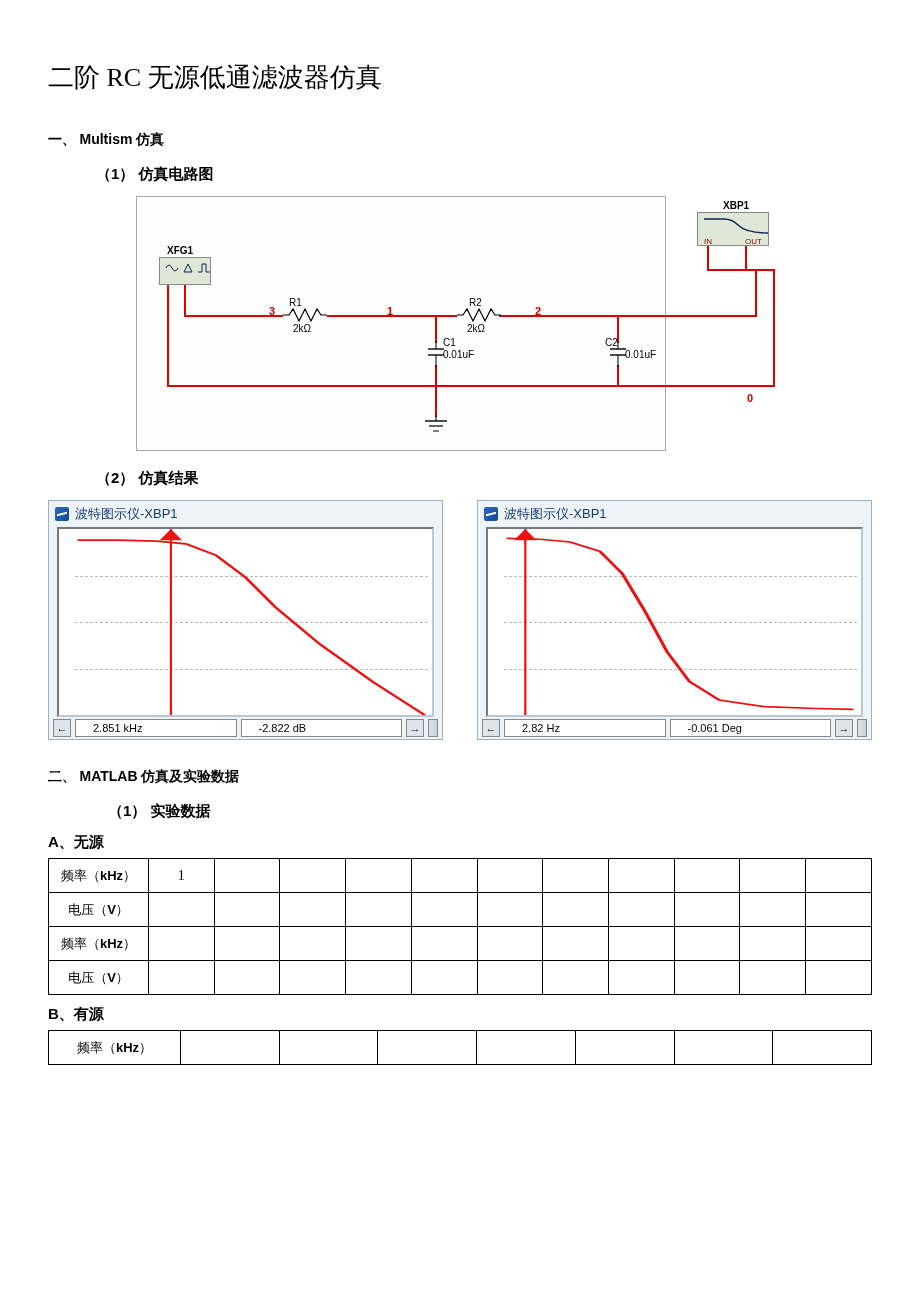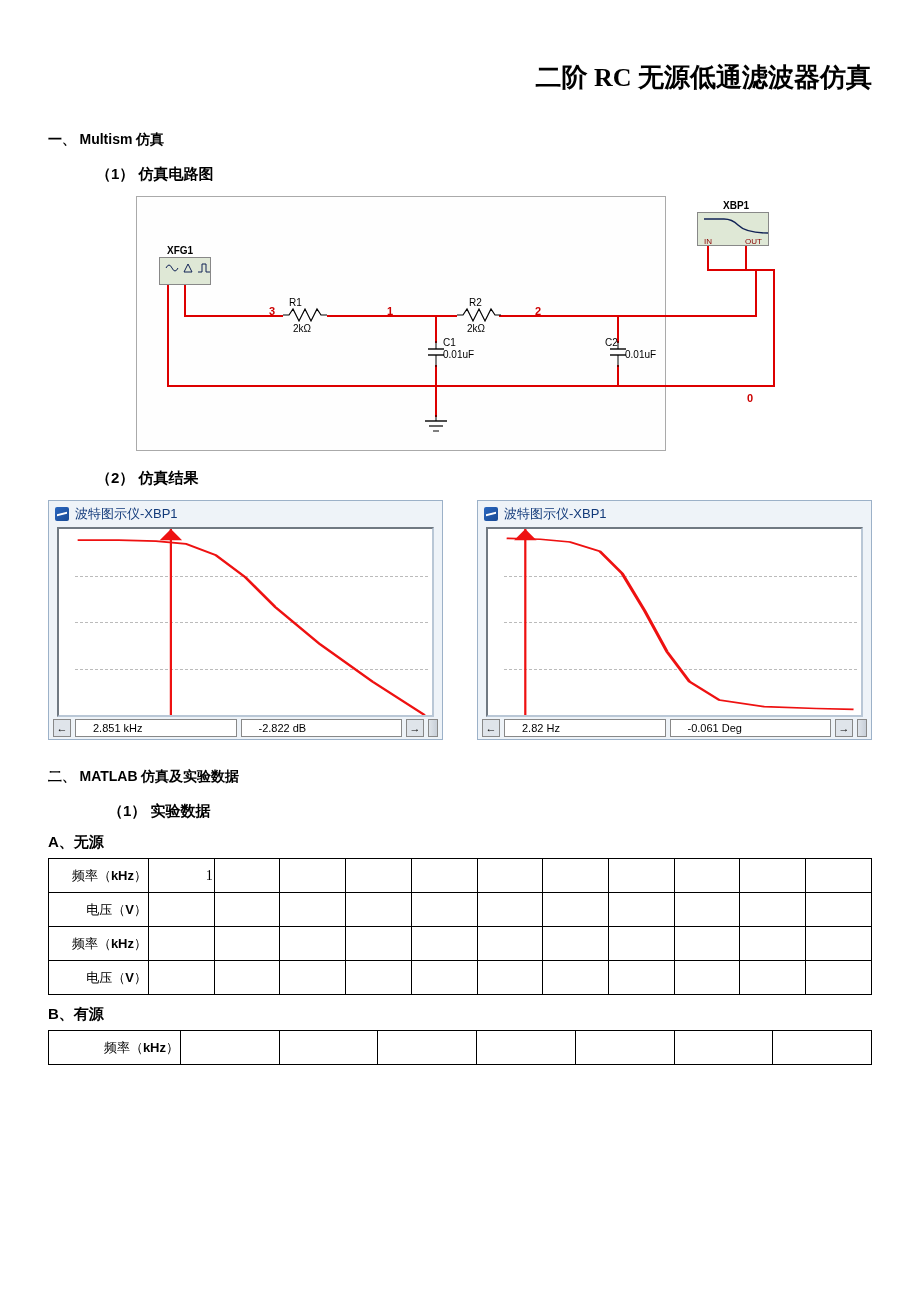--- a/index.html
+++ b/index.html
@@ -8,22 +8,22 @@
     padding: 60px 48px;
     font-family: "SimSun", serif;
     font-size: 15px;
     background: #fff;
     color: #000;
     width: 920px;
   }
   h1.title {
     font-family: "SimSun", serif;
     font-size: 26px;
-    font-weight: 700;
-    text-align: right;
+    font-weight: 400;
+    text-align: left;
     margin: 0 0 36px 0;
   }
   h1.title .latin { font-family: "Times New Roman", serif; }
   .sec {
     font-size: 14px;
     font-weight: 700;
     margin: 10px 0 16px 0;
   }
   .sec .latin { font-family: Arial, sans-serif; }
   .subsec {
@@ -136,21 +136,21 @@
   table.data {
     border-collapse: collapse;
     width: 100%;
     table-layout: fixed;
     margin: 4px 0 10px 0;
   }
   table.data td {
     border: 1px solid #000;
     height: 34px;
     font-size: 14px;
-    text-align: right;
+    text-align: center;
     vertical-align: middle;
     font-family: "SimSun", serif;
   }
   table.data td .latin { font-family: Arial, sans-serif; font-weight: 700; }
   table.data td.head { font-size: 13px; }
   table.t-a { }
   table.t-a col.first { width: 100px; }
   table.t-b col.first { width: 132px; }
   table.t-b td.head { font-size: 13px; }
 </style>

